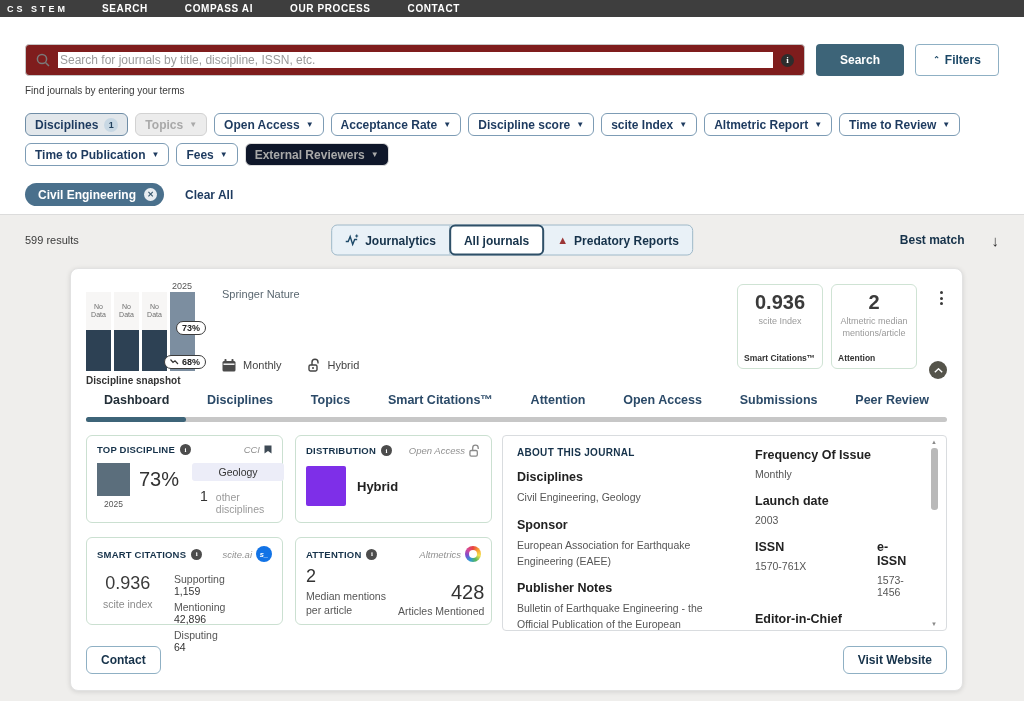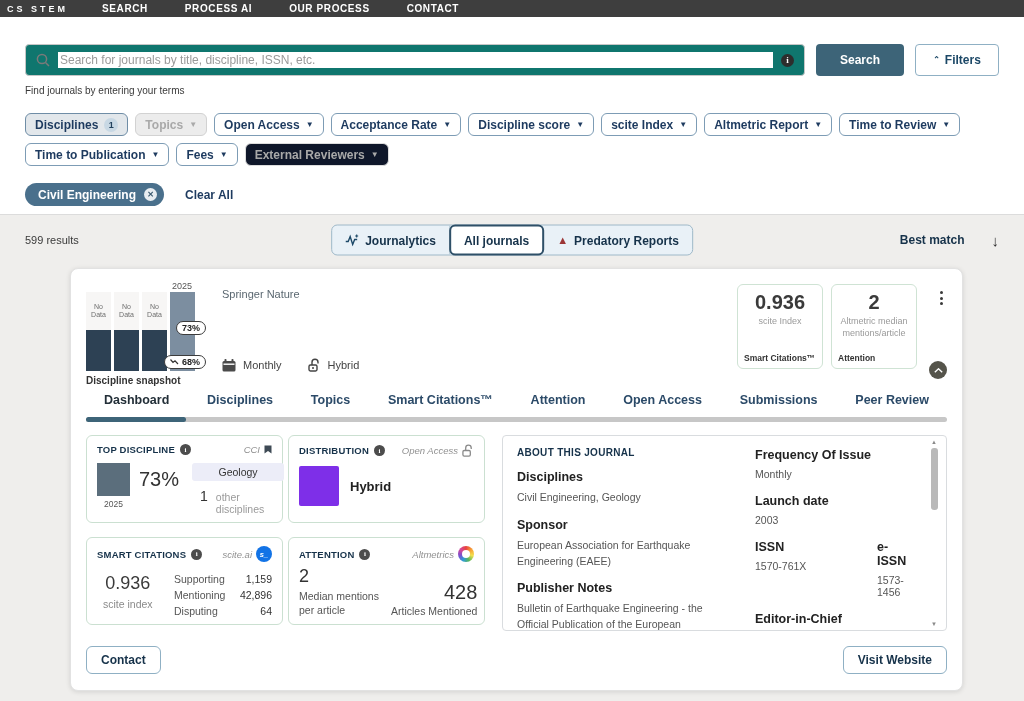--- a/index.html
+++ b/index.html
@@ -10,21 +10,21 @@
     font-family:"Liberation Sans", sans-serif;
     -webkit-font-smoothing:antialiased;
   }
   
   .navbar{height:17px;background:#3e3e3e;display:flex;align-items:center;padding-left:7px;}
   .logo{color:#fff;font-size:9px;font-weight:bold;letter-spacing:3px;margin-right:34px;}
   .nav-item{color:#fff;font-size:10px;font-weight:bold;letter-spacing:.6px;margin-right:37px;cursor:pointer;}
   
   .search-panel{background:#fff;height:198px;padding:27px 25px 0;border-bottom:1px solid #dcdcdc;}
   .search-row{display:flex;gap:11px;height:32px;}
-  .search-box{flex:1;border:1px solid #c6c6c6;border-radius:4px;display:flex;align-items:center;padding:0 10px;gap:8px;background:#0f766e;}
+  .search-box{flex:1;border:1px solid #c6c6c6;border-radius:4px;display:flex;align-items:center;padding:0 10px;gap:8px;background:#7f1d1d;}
   .search-box input{flex:1;border:none;outline:none;font-size:12px;color:#333;font-family:"Liberation Sans",sans-serif;}
   .search-box input::placeholder{color:#9a9a9a;}
   .info-dot{width:13px;height:13px;border-radius:50%;background:#2d2d2d;color:#fff;font-size:9px;font-weight:bold;display:flex;align-items:center;justify-content:center;font-family:"Liberation Serif",serif;flex:0 0 auto;}
   .btn-search{width:88px;background:#3d6478;color:#fff;font-weight:bold;font-size:12px;border:none;border-radius:4px;cursor:pointer;}
   .btn-filters{width:84px;background:#fff;border:1px solid #8fb0c4;border-radius:4px;color:#1c4867;font-weight:bold;font-size:12px;display:flex;align-items:center;justify-content:center;gap:5px;cursor:pointer;}
   .chev-up{font-size:8px;line-height:1;}
   .hint{font-size:10px;color:#3a3a3a;margin-top:9px;}
   .frow{display:flex;gap:7px;margin-top:17px;}
   .frow.second{margin-top:7px;}
   .fchip{display:flex;align-items:center;gap:6px;border:1px solid #7d9cb5;background:#fff;border-radius:6px;padding:0 9px;height:23px;font-size:12px;font-weight:bold;color:#1d3a5f;cursor:pointer;white-space:nowrap;}
@@ -81,21 +81,21 @@
   .kebab i{width:3px;height:3px;border-radius:50%;background:#3a3a3a;}
   .collapse-btn{position:absolute;right:0;bottom:0;width:18px;height:18px;border-radius:50%;background:#55544b;display:flex;align-items:center;justify-content:center;cursor:pointer;}
   
   .jtabs{display:flex;justify-content:space-between;margin-top:14px;padding:0 18px;}
   .jtab{font-size:12.5px;font-weight:bold;color:#2b4a68;cursor:pointer;white-space:nowrap;}
   .jtab.active{color:#232f38;}
   .tab-track{margin-top:10px;height:5px;background:#c7c7c7;border-radius:3px;position:relative;}
   .tab-thumb{position:absolute;left:0;top:0;height:5px;width:100px;background:#3d6478;border-radius:3px;cursor:pointer;}
   
   .dash{display:flex;gap:10px;margin-top:13px;}
-  .mgrid{width:406px;flex:0 0 auto;display:grid;grid-template-columns:197px 197px;grid-auto-rows:88px;gap:14px 5px;}
+  .mgrid{width:406px;flex:0 0 auto;display:grid;grid-template-columns:197px 197px;grid-auto-rows:88px;gap:14px 12px;}
   .mcard{border:1px solid #cbe0d1;border-radius:6px;padding:8px 10px;background:#fff;display:flex;flex-direction:column;}
   .mhead{display:flex;align-items:center;gap:5px;}
   .mtitle{font-size:9.5px;font-weight:bold;color:#16324a;letter-spacing:.2px;white-space:nowrap;}
   .minfo{width:11px;height:11px;border-radius:50%;background:#4c4c4c;color:#fff;font-size:7px;font-weight:bold;display:flex;align-items:center;justify-content:center;font-family:"Liberation Serif",serif;flex:0 0 auto;cursor:pointer;}
   .mright{margin-left:auto;display:flex;align-items:center;gap:4px;font-size:9.5px;color:#919191;white-space:nowrap;font-style:italic;}
   .td-body{display:flex;align-items:flex-start;gap:9px;margin-top:8px;}
   .td-sqcol{display:flex;flex-direction:column;align-items:center;}
   .td-sq{width:33px;height:33px;background:#5b6e7c;}
   .td-year{font-size:8.5px;color:#555;margin-top:3px;}
   .td-pct{font-size:20px;color:#333;margin-top:5px;}
@@ -106,21 +106,21 @@
   .td-otherlbl{font-size:10.5px;color:#9a9a9a;}
   .dist-body{display:flex;align-items:center;gap:11px;margin-top:9px;}
   .dist-sq{width:40px;height:40px;background:#7e2fe8;border-radius:2px;}
   .dist-label{font-size:13px;font-weight:bold;color:#222;}
   .scite-logo{width:16px;height:16px;border-radius:50%;background:#1273e6;color:#fff;font-size:7.5px;font-weight:bold;display:flex;align-items:center;justify-content:center;}
   .sc-body{display:flex;margin-top:11px;}
   .sc-left{display:flex;flex-direction:column;align-items:center;margin-left:6px;}
   .sc-value{font-size:18px;color:#3a3a3a;}
   .sc-label{font-size:10.5px;color:#8a8a8a;margin-top:4px;}
   .sc-rows{margin-left:auto;width:98px;display:flex;flex-direction:column;gap:4px;font-size:10.5px;}
-  .sc-row{display:flex;justify-content:space-between;}
+  .sc-row{display:flex;justify-content:space-between;flex-direction:column;}
   .sc-k{color:#555;}
   .sc-v{color:#333;}
   .alt-donut{width:16px;height:16px;border-radius:50%;background:conic-gradient(#e8433f,#f7a234,#f4e04d,#58b75b,#2e9bd6,#7a4fd0,#d3479a,#e8433f);position:relative;flex:0 0 auto;}
   .alt-donut::after{content:"";position:absolute;inset:4px;background:#fff;border-radius:50%;}
   .att-body{display:flex;margin-top:4px;flex:1;}
   .att-left{display:flex;flex-direction:column;}
   .att-value{font-size:18px;color:#333;}
   .att-label{font-size:10.5px;color:#555;line-height:1.35;width:92px;margin-top:2px;}
   .att-right{margin-left:auto;display:flex;flex-direction:column;justify-content:flex-end;align-items:flex-end;}
   .att-value2{font-size:20px;color:#333;}
@@ -144,21 +144,21 @@
   .card-footer{display:flex;justify-content:space-between;margin-top:15px;}
   .btn-outline{border:1px solid #8fb0c4;border-radius:6px;background:#fff;padding:6px 14px;font-size:12px;font-weight:bold;color:#16324a;cursor:pointer;}
   svg{display:block;}
 </style>
 </head>
 <body>
 
 <div class="navbar">
   <span class="logo">CS STEM</span>
   <span class="nav-item">SEARCH</span>
-  <span class="nav-item">PROCESS AI</span>
+  <span class="nav-item">COMPASS AI</span>
   <span class="nav-item">OUR PROCESS</span>
   <span class="nav-item">CONTACT</span>
 </div>
 
 <div class="search-panel">
   <div class="search-row">
     <div class="search-box">
       <span>
         <svg width="14" height="14" viewBox="0 0 14 14">
             <circle cx="6" cy="6" r="4.6" fill="none" stroke="#7a7a7a" stroke-width="1.5"></circle>

